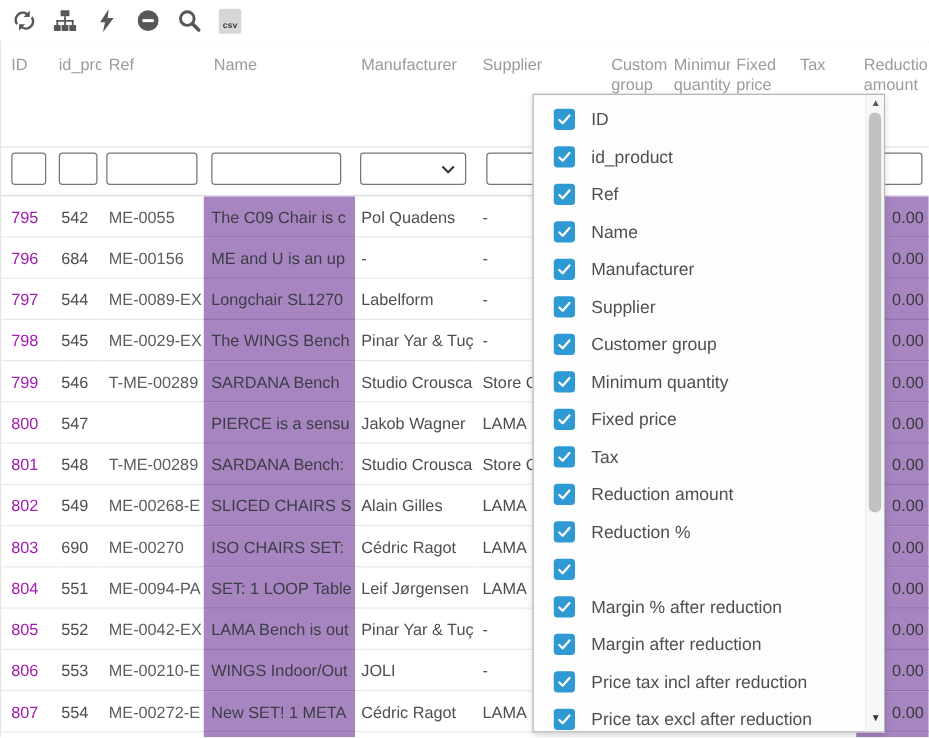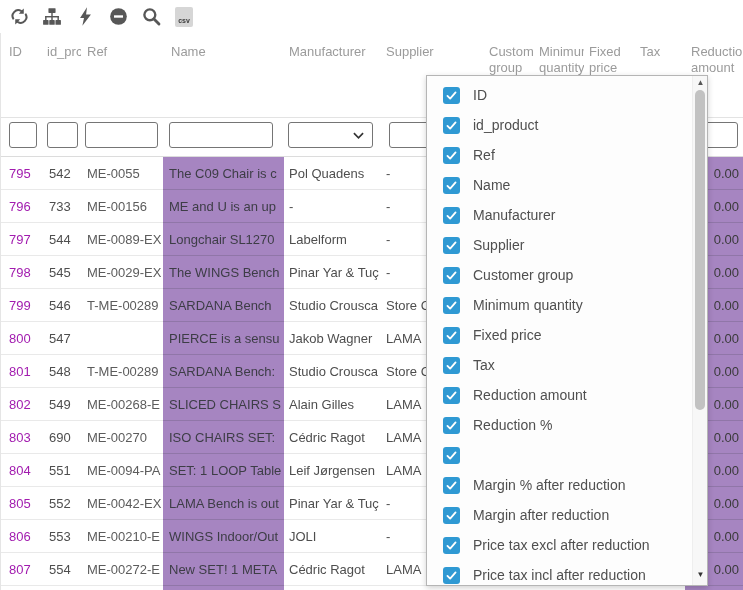--- a/index.html
+++ b/index.html
@@ -164,21 +164,21 @@
         <div class="c4 cell-man">Pol Quadens</div>
         <div class="c5 cell-sup">-</div>
         <div class="c6"></div>
         <div class="c7"></div>
         <div class="c8"></div>
         <div class="c9"></div>
         <div class="c10 cell-red">0.00</div>
       </div>
       <div class="row">
         <div class="c0 cell-id">796</div>
-        <div class="c1 cell-idp">733</div>
+        <div class="c1 cell-idp">684</div>
         <div class="c2 cell-ref">ME-00156</div>
         <div class="c3 cell-name">ME and U is an up</div>
         <div class="c4 cell-man">-</div>
         <div class="c5 cell-sup">-</div>
         <div class="c6"></div>
         <div class="c7"></div>
         <div class="c8"></div>
         <div class="c9"></div>
         <div class="c10 cell-red">0.00</div>
       </div>
@@ -461,29 +461,29 @@
           </svg>
         </span>
         <span class="menu-label">Margin after reduction</span>
       </div>
       <div class="menu-item">
         <span class="checkbox">
           <svg width="11" height="9" viewBox="0 0 12 10">
             <path d="M1.5 5.5l3 3 6-7" stroke="#fff" stroke-width="2" fill="none" stroke-linecap="round" stroke-linejoin="round"></path>
           </svg>
         </span>
+        <span class="menu-label">Price tax incl after reduction</span>
+      </div>
+      <div class="menu-item">
+        <span class="checkbox">
+          <svg width="11" height="9" viewBox="0 0 12 10">
+            <path d="M1.5 5.5l3 3 6-7" stroke="#fff" stroke-width="2" fill="none" stroke-linecap="round" stroke-linejoin="round"></path>
+          </svg>
+        </span>
         <span class="menu-label">Price tax excl after reduction</span>
-      </div>
-      <div class="menu-item">
-        <span class="checkbox">
-          <svg width="11" height="9" viewBox="0 0 12 10">
-            <path d="M1.5 5.5l3 3 6-7" stroke="#fff" stroke-width="2" fill="none" stroke-linecap="round" stroke-linejoin="round"></path>
-          </svg>
-        </span>
-        <span class="menu-label">Price tax incl after reduction</span>
       </div>
     </div>
   <div class="menu-scrollbar">
     <div class="sb-up">▲</div>
     <div class="sb-thumb"></div>
     <div class="sb-down">▼</div>
   </div>
 </div>
 
 </body></html>

